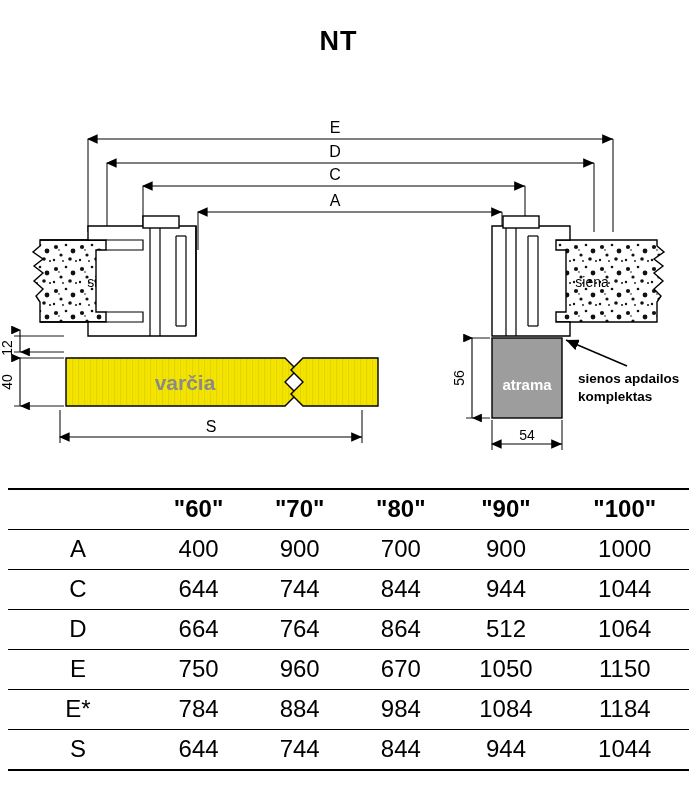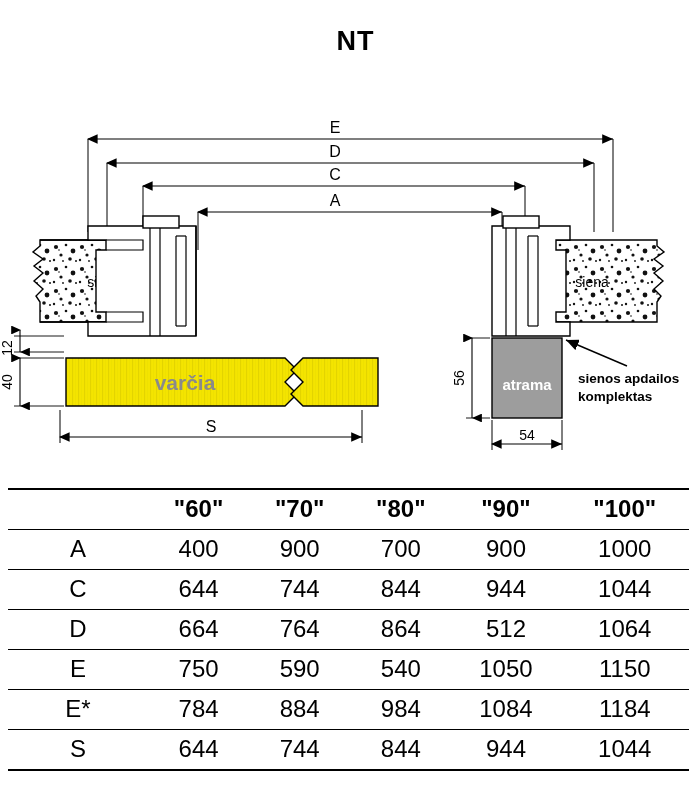--- a/index.html
+++ b/index.html
@@ -22,21 +22,20 @@
   }
   .title {
     position: absolute;
     top: 26px;
     left: 0;
     width: 677px;
     text-align: center;
     font-size: 27px;
     font-weight: bold;
     letter-spacing: 1px;
-    padding-left: 17px;
   }
   svg.diagram {
     position: absolute;
     top: 0;
     left: 0;
     width: 697px;
     height: 480px;
   }
   
   .spec-table {
@@ -261,22 +260,22 @@
         <td class="rowhead">D</td>
         <td>664</td>
         <td>764</td>
         <td>864</td>
         <td>512</td>
         <td>1064</td>
       </tr>
       <tr>
         <td class="rowhead">E</td>
         <td>750</td>
-        <td>590</td>
-        <td>540</td>
+        <td>960</td>
+        <td>670</td>
         <td>1050</td>
         <td>1150</td>
       </tr>
       <tr>
         <td class="rowhead">E*</td>
         <td>784</td>
         <td>884</td>
         <td>984</td>
         <td>1084</td>
         <td>1184</td>

